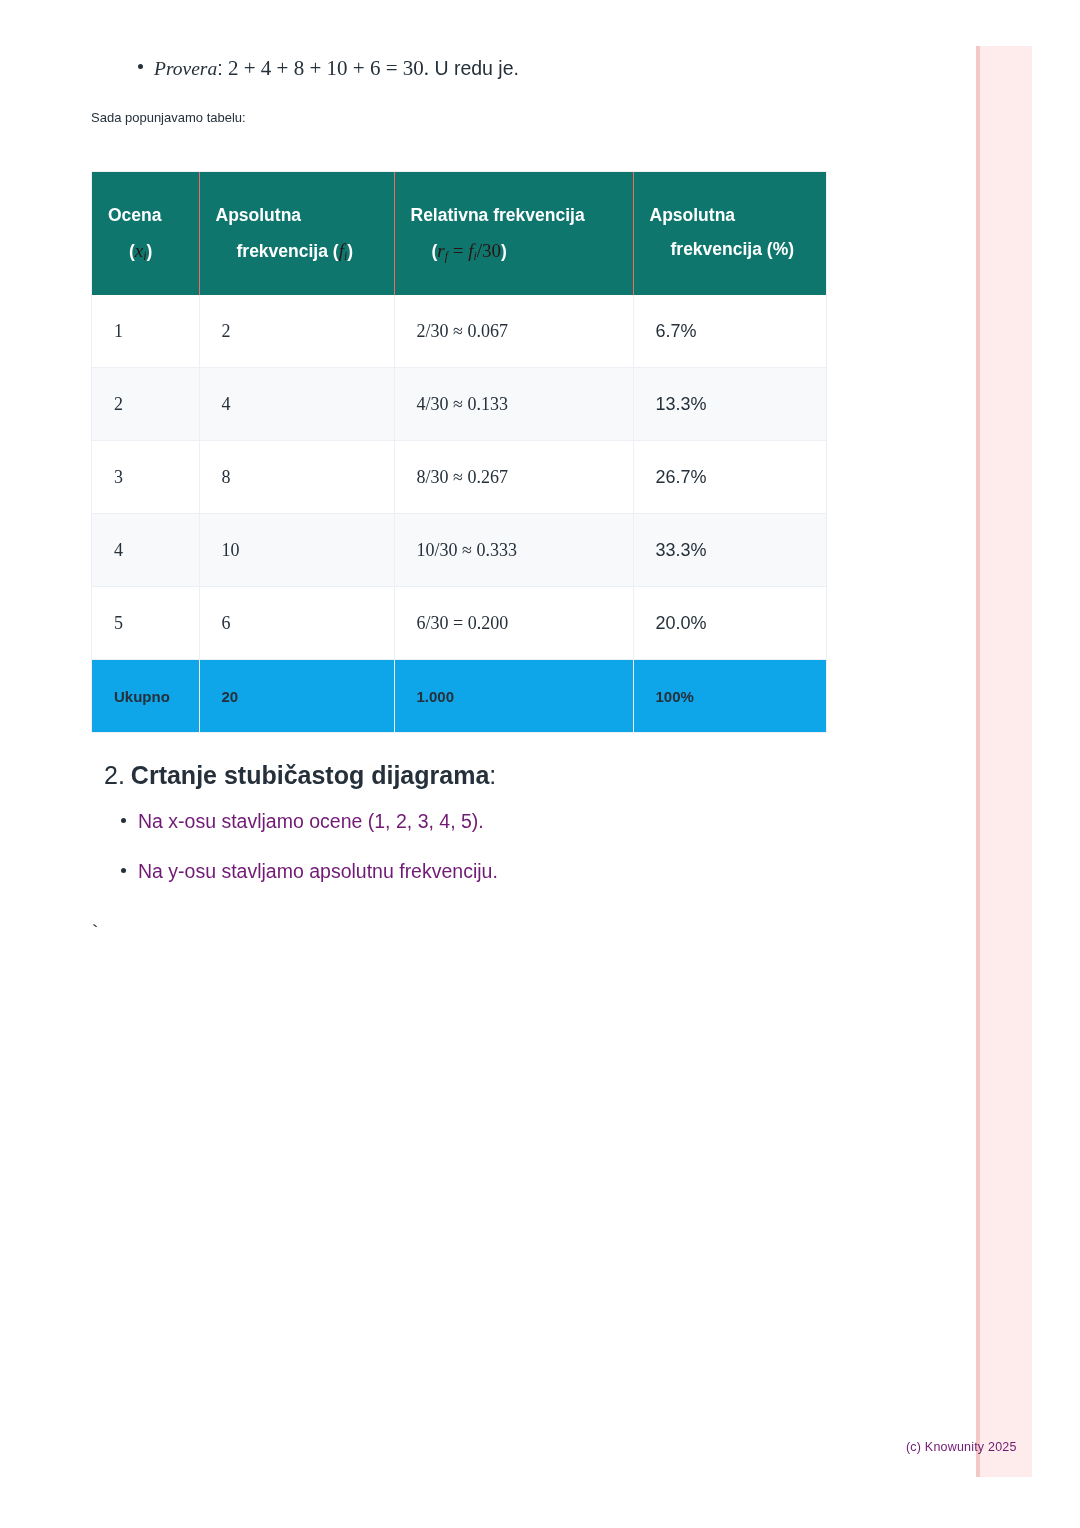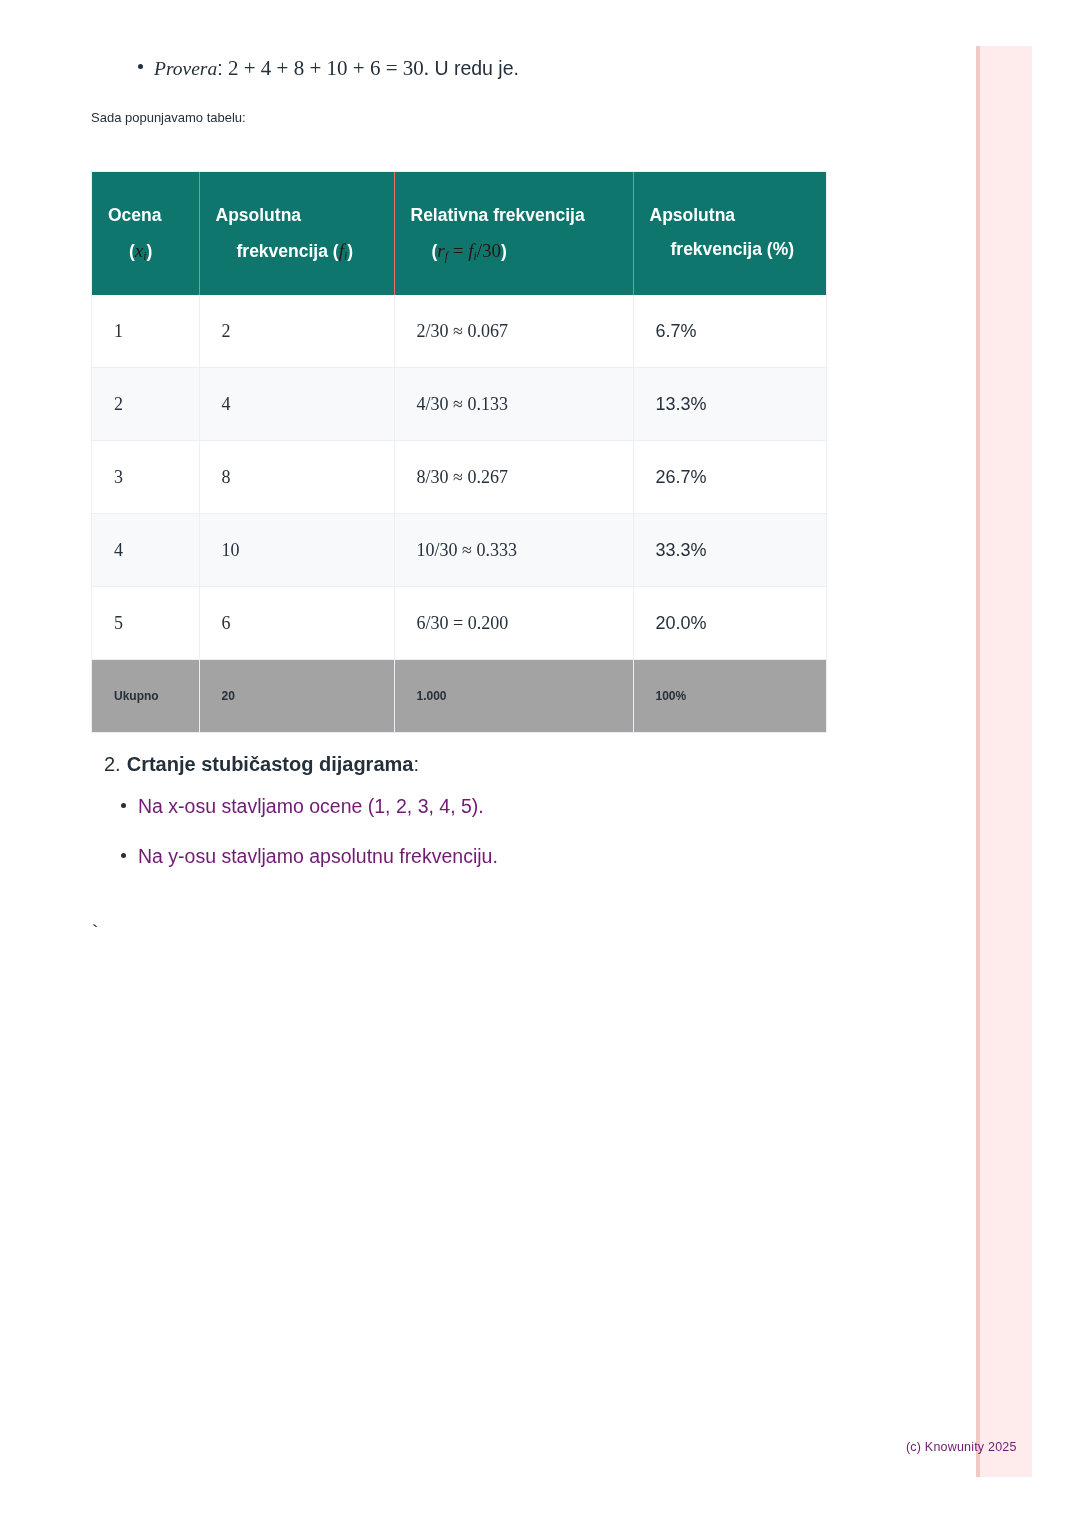--- a/index.html
+++ b/index.html
@@ -131,24 +131,24 @@
     padding: 0 22px;
     height: 72px;
     font-size: 18px;
     color: #25303b;
     vertical-align: middle;
   }
   table.freq tbody td:last-child { border-right: none; }
   table.freq tbody tr.odd  td { background: #ffffff; }
   table.freq tbody tr.even td { background: #f8f9fb; }
   table.freq tbody tr.total td {
-    background: #a3a3a3;
+    background: #0ea5e9;
     font-weight: bold;
     font-family: "Liberation Sans", sans-serif;
-    font-size: 12px;
+    font-size: 15px;
     border-bottom: none;
   }
   td.num {
     font-family: "Liberation Serif", "DejaVu Serif", serif;
     font-size: 21px;
   }
   tr.total td.num {
     font-family: "Liberation Sans", sans-serif;
     font-size: 18.5px;
     font-weight: bold;
@@ -157,23 +157,24 @@
   tr.total td.pct { font-weight: bold; font-size: 18.5px; }
 
   
   #section-2 {
     position: absolute;
     left: 104px;
     top: 750px;
     width: 800px;
   }
   .ol-head {
-    font-size: 20px;
+    font-size: 25px;
     color: #25303b;
     line-height: 1.4;
+    margin-top: 8px;
   }
   .ol-head .num { margin-right: 6px; }
   .ol-head b { font-weight: bold; }
 
   #sub-bullets {
     margin: 14px 0 0 0;
     padding: 0;
     list-style: none;
   }
   #sub-bullets li {

